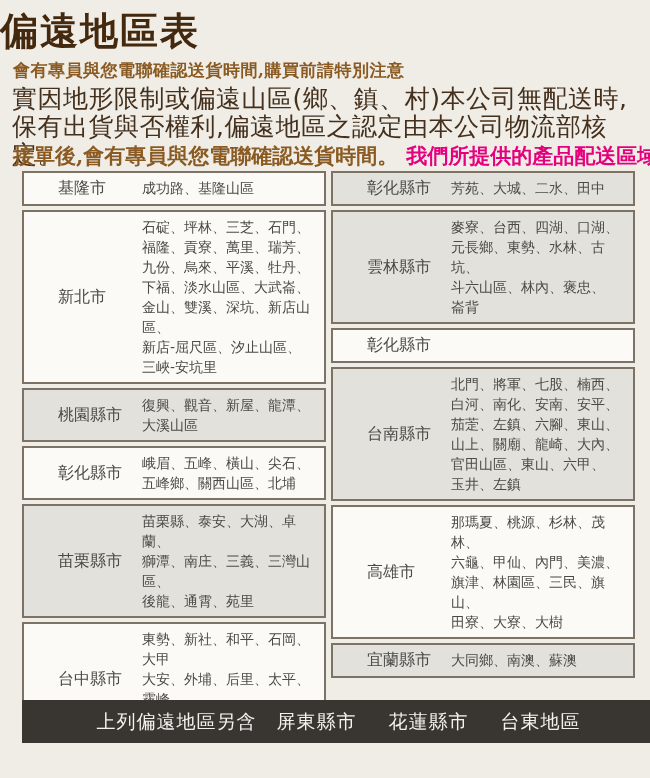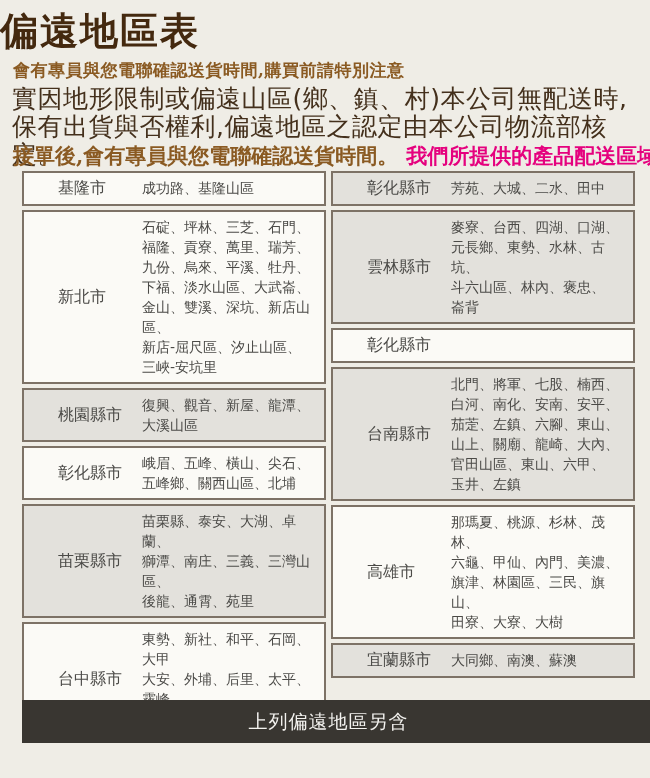--- a/index.html
+++ b/index.html
@@ -180,13 +180,19 @@
 田寮、大寮、大樹</div>
     </div>
     <div class="row shaded">
       <div class="cell region">宜蘭縣市</div>
       <div class="cell areas">大同鄉、南澳、蘇澳</div>
     </div>
   </div>
 
 <div class="footer-bar">
   <span class="prefix">上列偏遠地區另含</span>
+  <span class="footer-regions">
+
+  <span>屏東縣市</span>
+      <span>花蓮縣市</span>
+      <span>台東地區</span>
+    </span>
 </div>
 
 </body></html>

